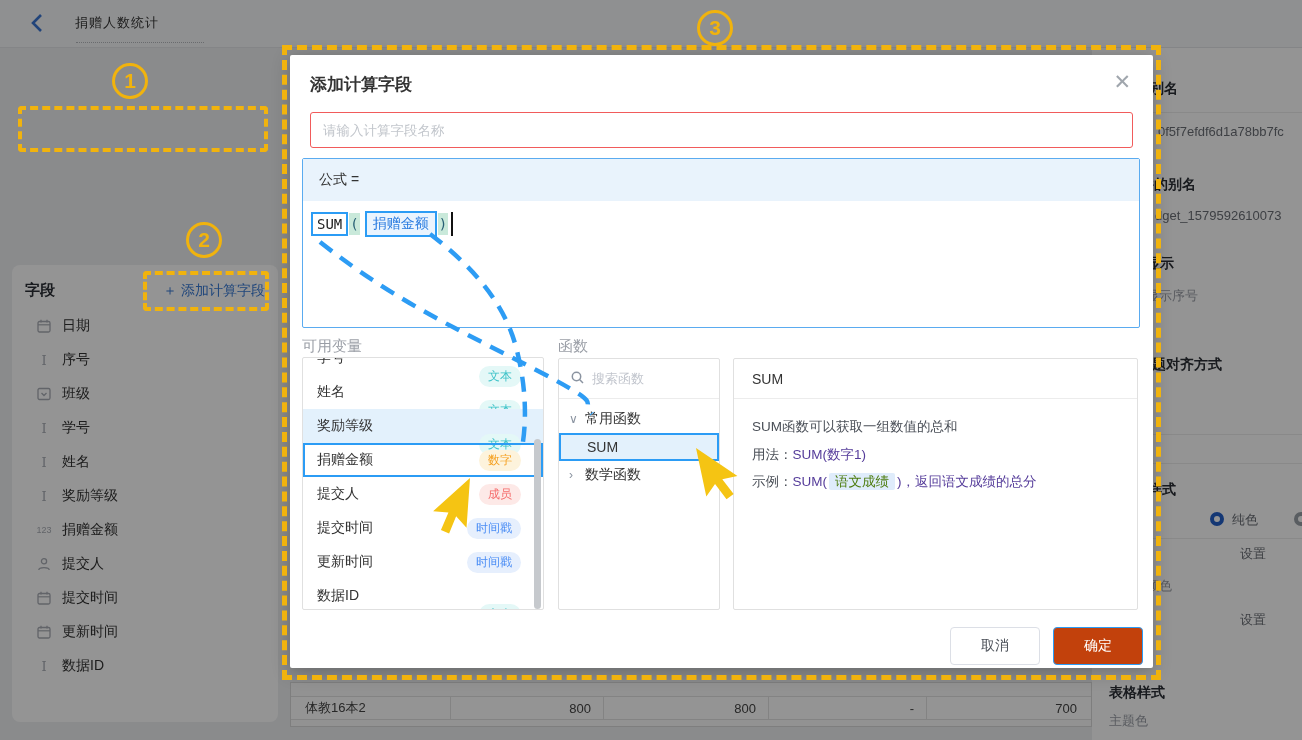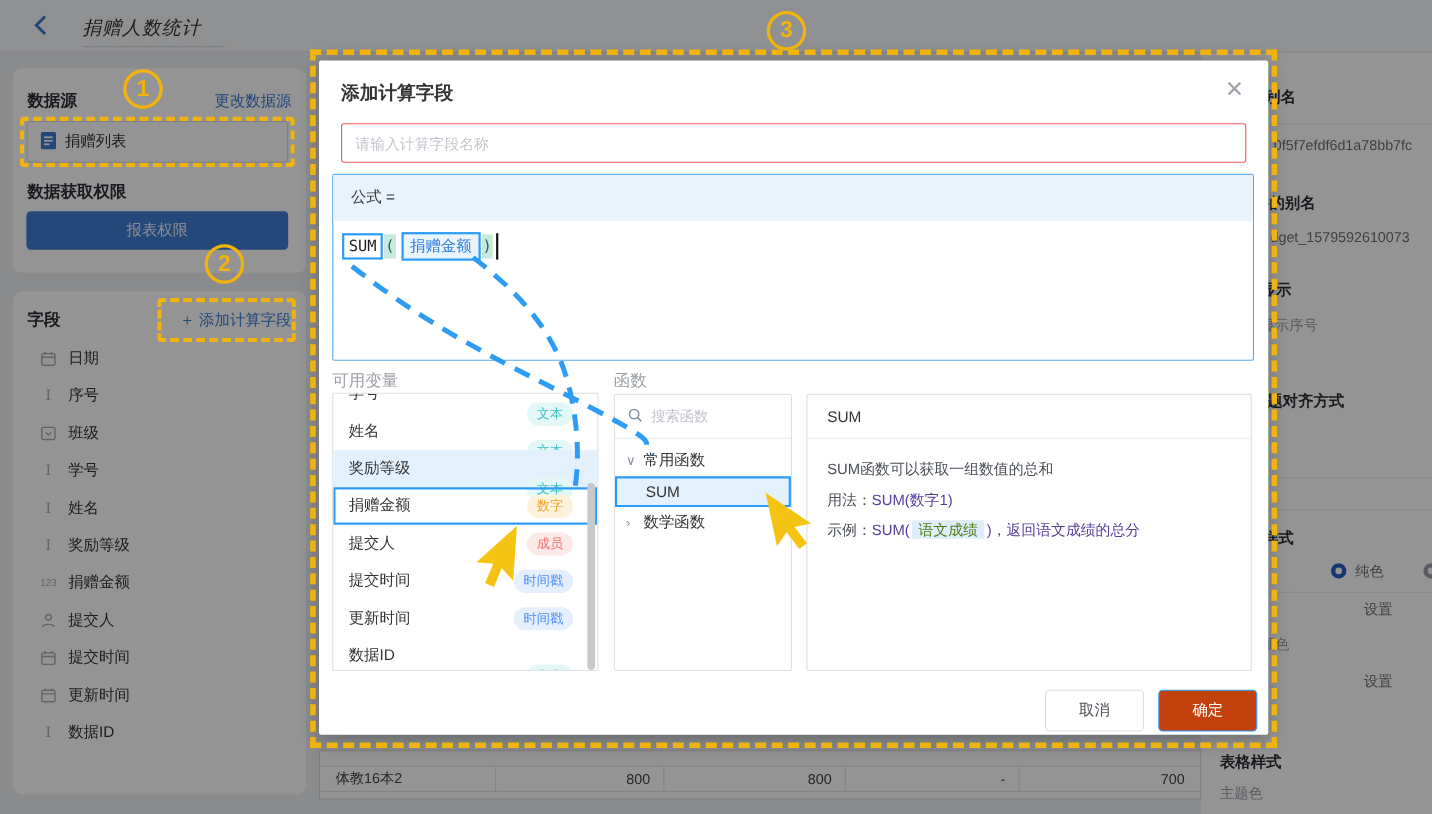--- a/index.html
+++ b/index.html
@@ -3,21 +3,21 @@
 <meta charset="utf-8">
 <style>
   * { margin:0; padding:0; box-sizing:border-box; }
   html,body { width:1302px; height:740px; }
   body { font-family:"Liberation Sans","DejaVu Sans",sans-serif; font-size:14px; color:#333; background:#eef0f2; overflow:hidden; position:relative; }
   .abs { position:absolute; }
 
   
   #base { position:absolute; inset:0; z-index:1; }
   .topbar { position:absolute; left:0; top:0; width:1302px; height:48px; background:#f7f8fa; border-bottom:1px solid #e3e5e8; }
-  .page-title { position:absolute; left:75px; top:14px; font-size:17px; color:#333; letter-spacing:1px;font-style:italic; }
+  .page-title { position:absolute; left:75px; top:14px; font-size:13px; color:#333; letter-spacing:1px; }
   .title-underline { position:absolute; left:76px; top:42px; width:128px; border-bottom:1px dotted #b5b8bd; }
   .back { position:absolute; left:30px; top:13px; }
 
   .card { position:absolute; background:#fff; border-radius:8px; }
   .card1 { left:12px; top:62px; width:266px; height:186px; }
   .card2 { left:12px; top:265px; width:266px; height:457px; }
   .sec-h { font-weight:bold; font-size:15px; color:#2b2f36; }
   .blue-link { color:#3a7bd5; font-size:14px; cursor:pointer; }
   .ds-item { position:absolute; left:24px; top:112px; width:238px; height:38px; border:1px solid #d4d7dc; border-radius:4px; display:flex; align-items:center; padding-left:12px; gap:8px; }
   .perm-btn { position:absolute; left:24px; top:198px; width:238px; height:35px; background:#3e7cd0; color:#e9f1fb; border:none; border-radius:4px; font-size:14px; }
@@ -97,37 +97,20 @@
   <div class="topbar">
     <span class="back">
       <svg width="14" height="20" viewBox="0 0 14 20">
           <polyline points="11,2 3,10 11,18" fill="none" stroke="#3a76d2" stroke-width="2.6"></polyline>
         </svg>
     </span>
     <span class="page-title">捐赠人数统计</span>
     <span class="title-underline"></span>
   </div>
 
-  <div class="card card1">
-    <span class="abs sec-h" style="left:13px;top:20px;">数据源</span>
-    <span class="abs blue-link" style="right:13px;top:21px;">更改数据源</span>
-    <div class="ds-item" style="left:12px;top:48px;">
-      <span>
-        <svg width="14" height="16" viewBox="0 0 14 16">
-            <rect x="0" y="0" width="14" height="16" rx="2" fill="#3a7bd5"></rect>
-            <rect x="3" y="4" width="8" height="1.6" fill="#fff"></rect>
-            <rect x="3" y="7.2" width="8" height="1.6" fill="#fff"></rect>
-            <rect x="3" y="10.4" width="5" height="1.6" fill="#fff"></rect>
-          </svg>
-      </span>
-      <span>捐赠列表</span>
-    </div>
-    <span class="abs sec-h" style="left:13px;top:103px;">数据获取权限</span>
-    <button class="perm-btn" style="left:12px;top:130px;">报表权限</button>
-  </div>
 
   <div class="card card2">
     <span class="abs sec-h" style="left:13px;top:16px;">字段</span>
     <span class="abs blue-link" style="right:13px;top:17px;">＋ <span>添加计算字段</span></span>
 
     <div class="field-item" style="top:50px;">
       <span class="fic">
           <svg width="14" height="14" viewBox="0 0 14 14">
             <rect x="1" y="2.5" width="12" height="10.5" rx="1.5" fill="none" stroke="#a9adb5" stroke-width="1.3"></rect>
             <line x1="1" y1="5.8" x2="13" y2="5.8" stroke="#a9adb5" stroke-width="1.2"></line>

